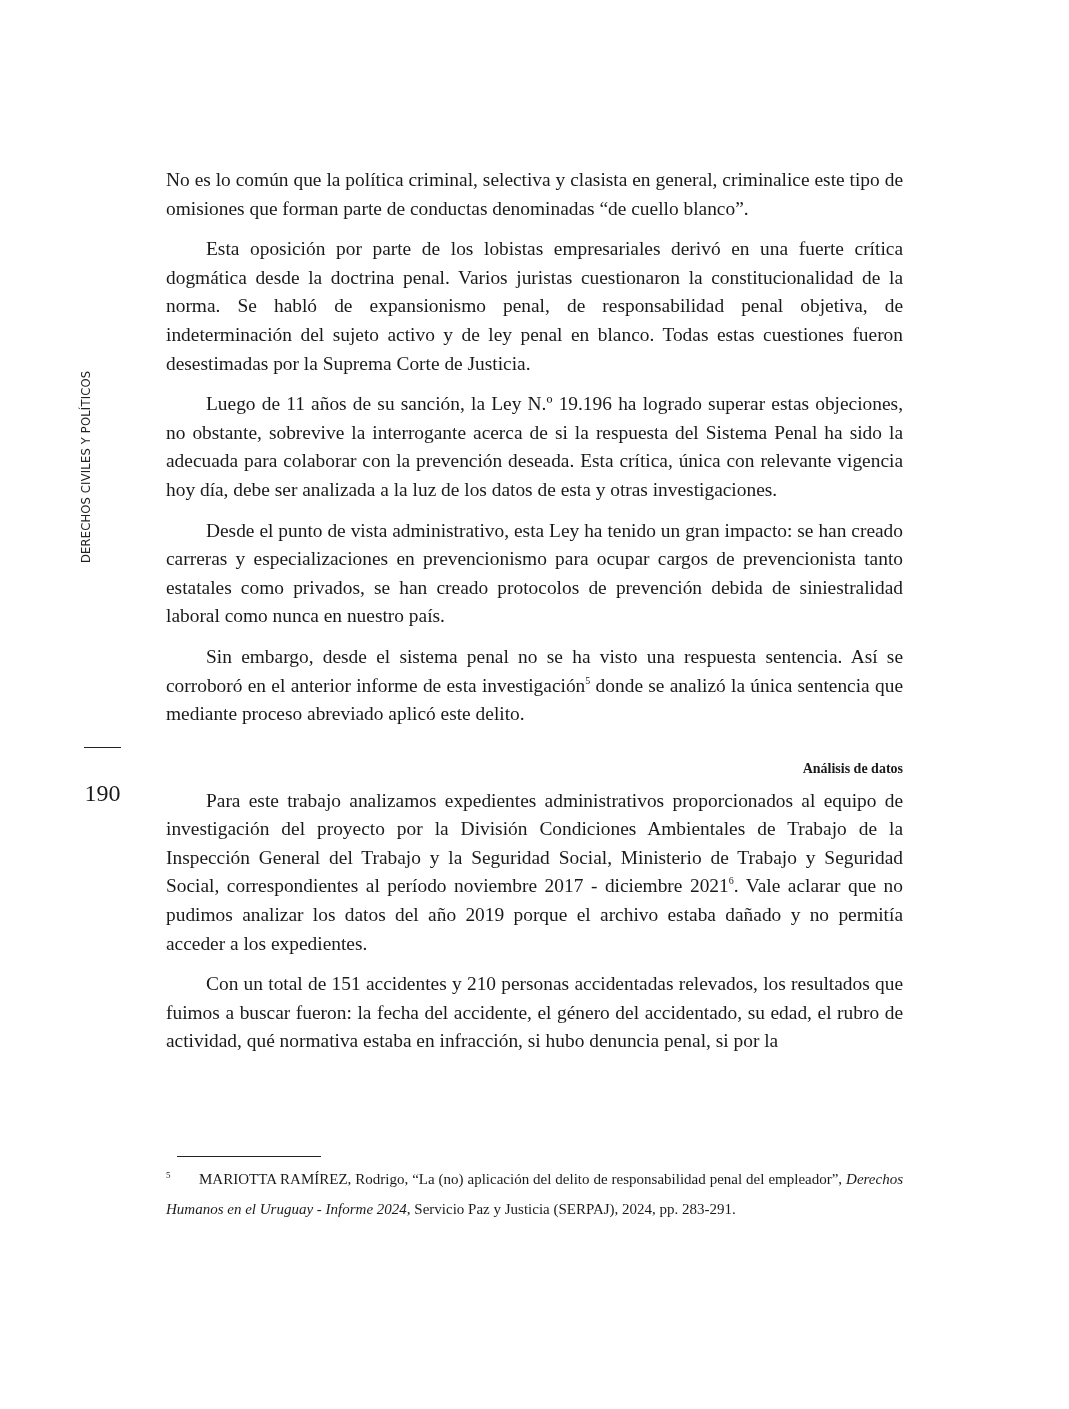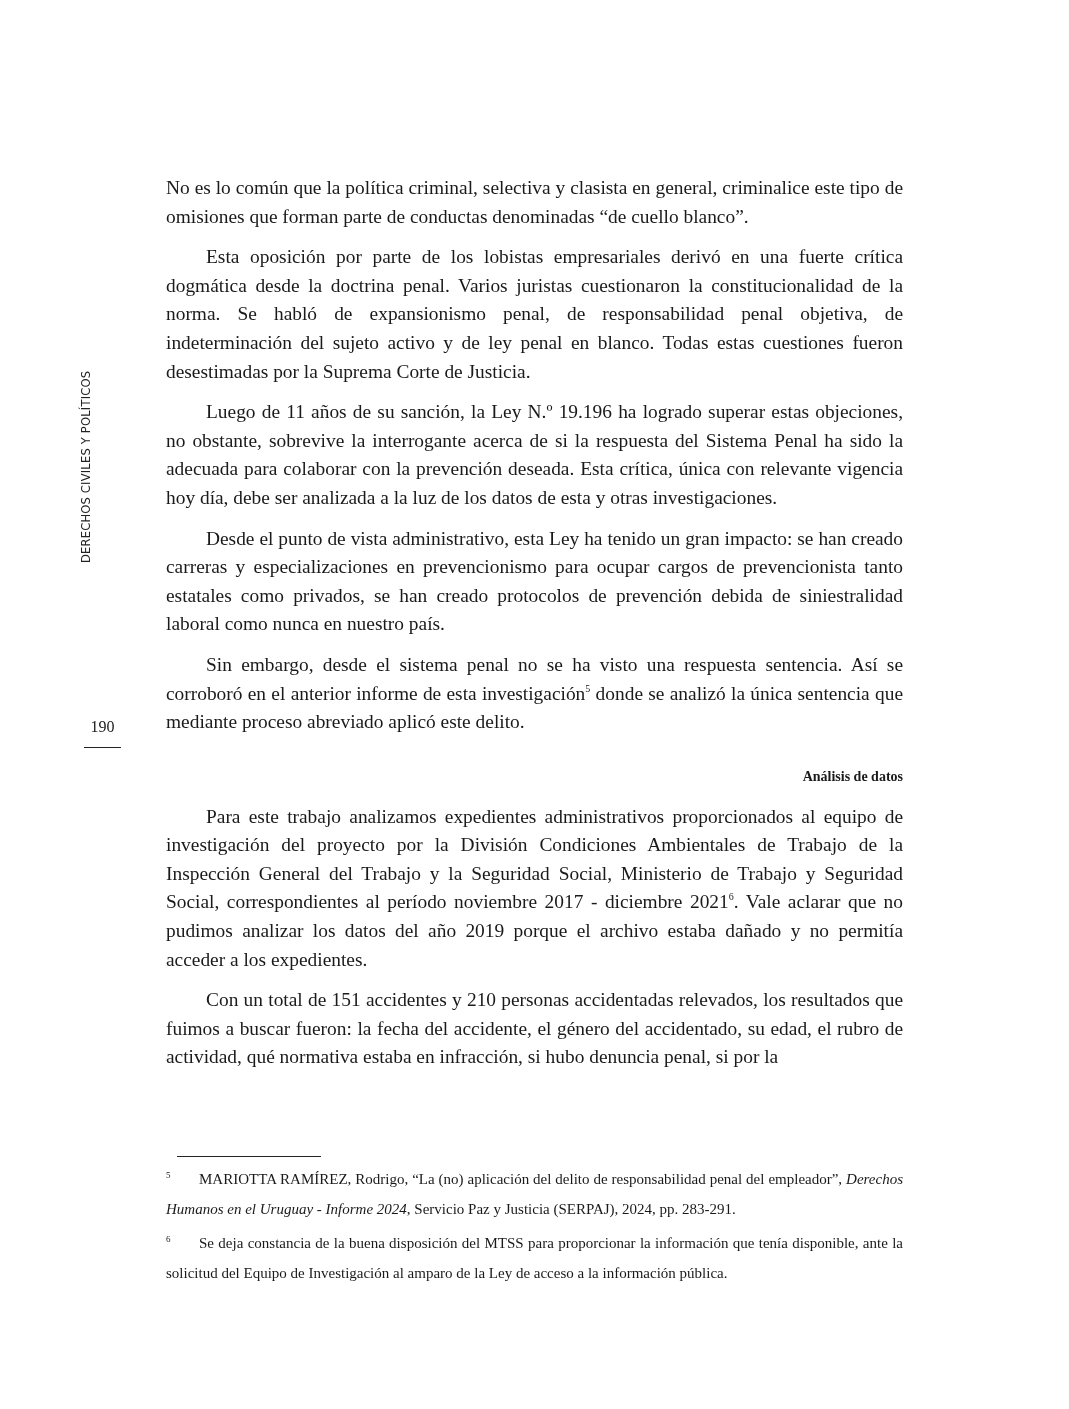--- a/index.html
+++ b/index.html
@@ -5,24 +5,24 @@
   html, body { margin: 0; padding: 0; background: #ffffff; }
   body { width: 1069px; height: 1409px; position: relative; overflow: hidden;
          font-family: "Liberation Serif", "DejaVu Serif", serif; color: #1a1a1a; }
   .running-head {
     position: absolute; left: 79px; top: 563px;
     transform: rotate(-90deg); transform-origin: left top;
     font-family: "DejaVu Sans", "Liberation Sans", sans-serif;
     font-size: 11.5px; letter-spacing: 0.2px; color: #222; white-space: nowrap;
   }
   .page-number-rule { position: absolute; left: 84px; top: 747px; width: 37px; height: 1px; background: #222; }
-  .page-number { position: absolute; left: 84px; top: 718px; width: 37px; text-align: center;
-                 font-size: 16px; color: #1a1a1a; }
+  .page-number { position: absolute; left: 84px; top: 780px; width: 37px; text-align: center;
+                 font-size: 24px; color: #1a1a1a; }
   .body-text { position: absolute; left: 166px; top: 162px; width: 737px; }
-  p { margin: 12px 0 12px 0; font-size: 19.4px; line-height: 28.6px; text-align: justify; hyphens: manual; }
+  p { margin: 4px 0 12px 0; font-size: 19.4px; line-height: 28.6px; text-align: justify; hyphens: manual; }
   p.first { text-indent: 0; }
   p.indent { text-indent: 40px; }
   sup { font-size: 10px; vertical-align: 8px; line-height: 0; }
   h2.section-heading { margin: 26px 0 4px 12px; font-size: 14px; font-weight: bold; line-height: 28px; text-align: right; }
   .footnote-rule { position: absolute; left: 177px; top: 1156px; width: 144px; height: 1px; background: #222; }
   .footnotes { position: absolute; left: 166px; top: 1160px; width: 737px; }
   .fn { font-size: 15px; line-height: 30px; text-align: justify; margin: 0; }
   .fn .fn-num { font-size: 9px; vertical-align: 6px; display: inline-block; width: 33px; }
   .fn em { font-style: italic; }
 </style>
@@ -41,14 +41,13 @@
   <p class="indent"><span>Sin embargo, desde el sistema penal no se ha visto una respuesta sentencia. Así se corroboró en el anterior informe de esta investigación</span><sup>5</sup><span> donde se analizó la única sentencia que mediante proceso abreviado aplicó este delito.</span></p>
 
   <h2 class="section-heading">Análisis de datos</h2>
   <p class="indent"><span>Para este trabajo analizamos expedientes administrativos proporcionados al equipo de investigación del proyecto por la División Condiciones Ambientales de Trabajo de la Inspección General del Trabajo y la Seguridad Social, Ministerio de Trabajo y Seguridad Social, correspondientes al período noviembre 2017 - diciembre 2021</span><sup>6</sup><span>. Vale aclarar que no pudimos analizar los datos del año 2019 porque el archivo estaba dañado y no permitía acceder a los expedientes.</span></p>
   <p class="indent">Con un total de 151 accidentes y 210 personas accidentadas relevados, los resultados que fuimos a buscar fueron: la fecha del accidente, el género del accidentado, su edad, el rubro de actividad, qué normativa estaba en infracción, si hubo denuncia penal, si por la</p>
 </div>
 
 <div class="footnote-rule"></div>
 <div class="footnotes">
   <p class="fn"><span class="fn-num">5</span><span>MARIOTTA RAMÍREZ, Rodrigo, “La (no) aplicación del delito de responsabilidad penal del empleador”, </span><em>Derechos Humanos en el Uruguay - Informe 2024</em><span>, Servicio Paz y Justicia (SERPAJ), 2024, pp. 283-291.</span></p>
-  <p class="fn"><span class="fn-num">6</span><span>Se deja constancia de la buena disposición del MTSS para proporcionar la información que tenía disponible, ante la solicitud del Equipo de Investigación al amparo de la Ley de acceso a la información pública.</span></p>
 </div>
 
 </body></html>

